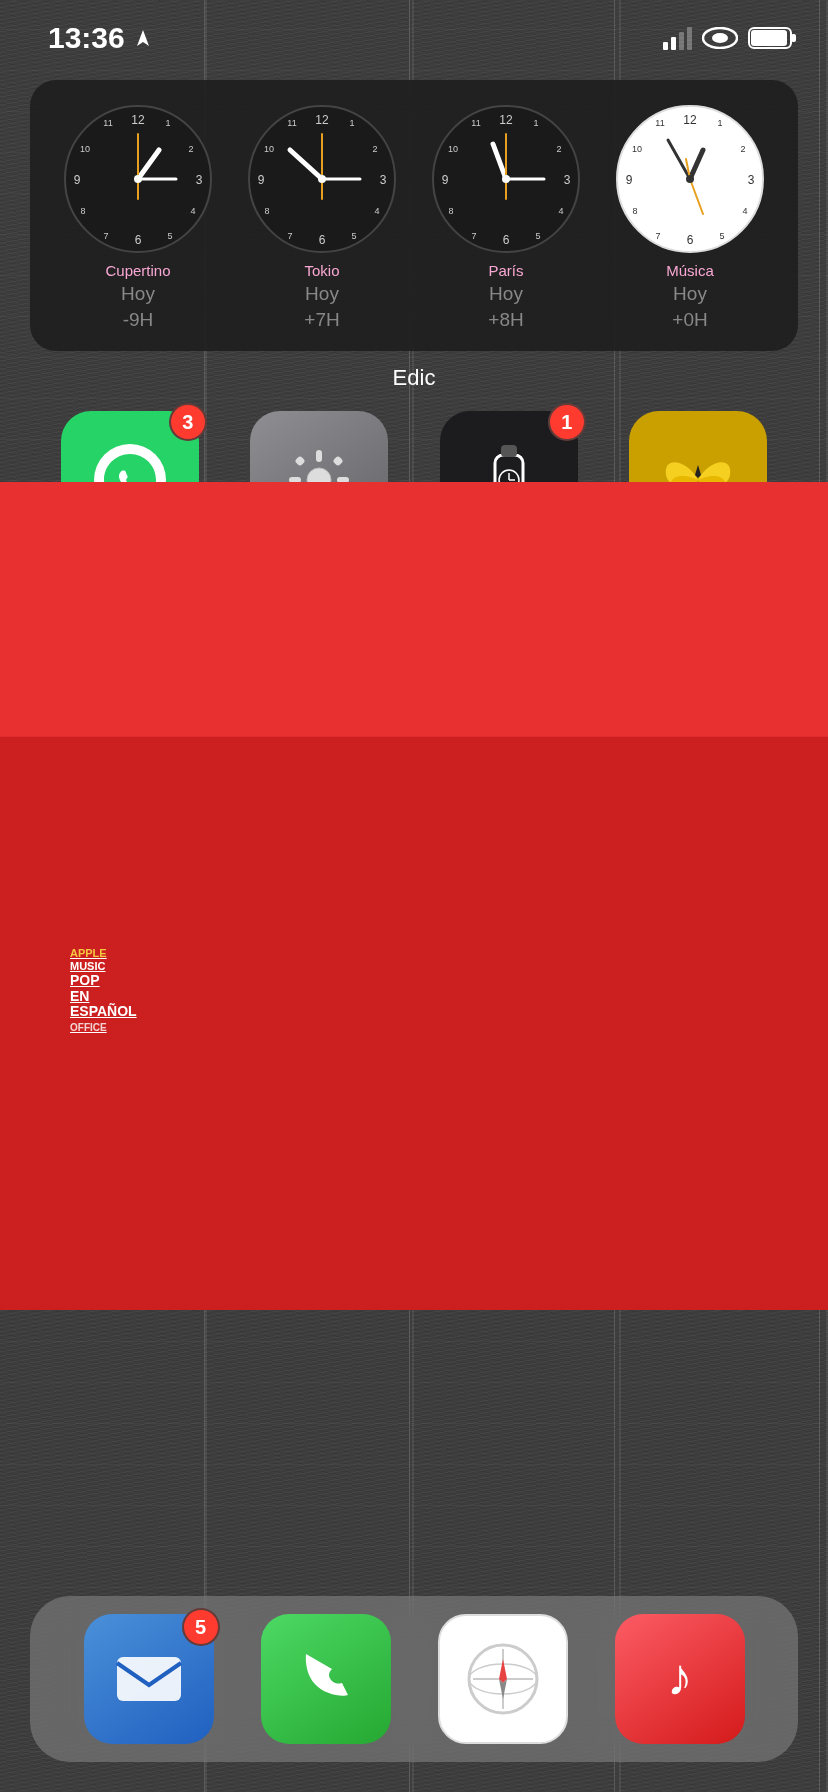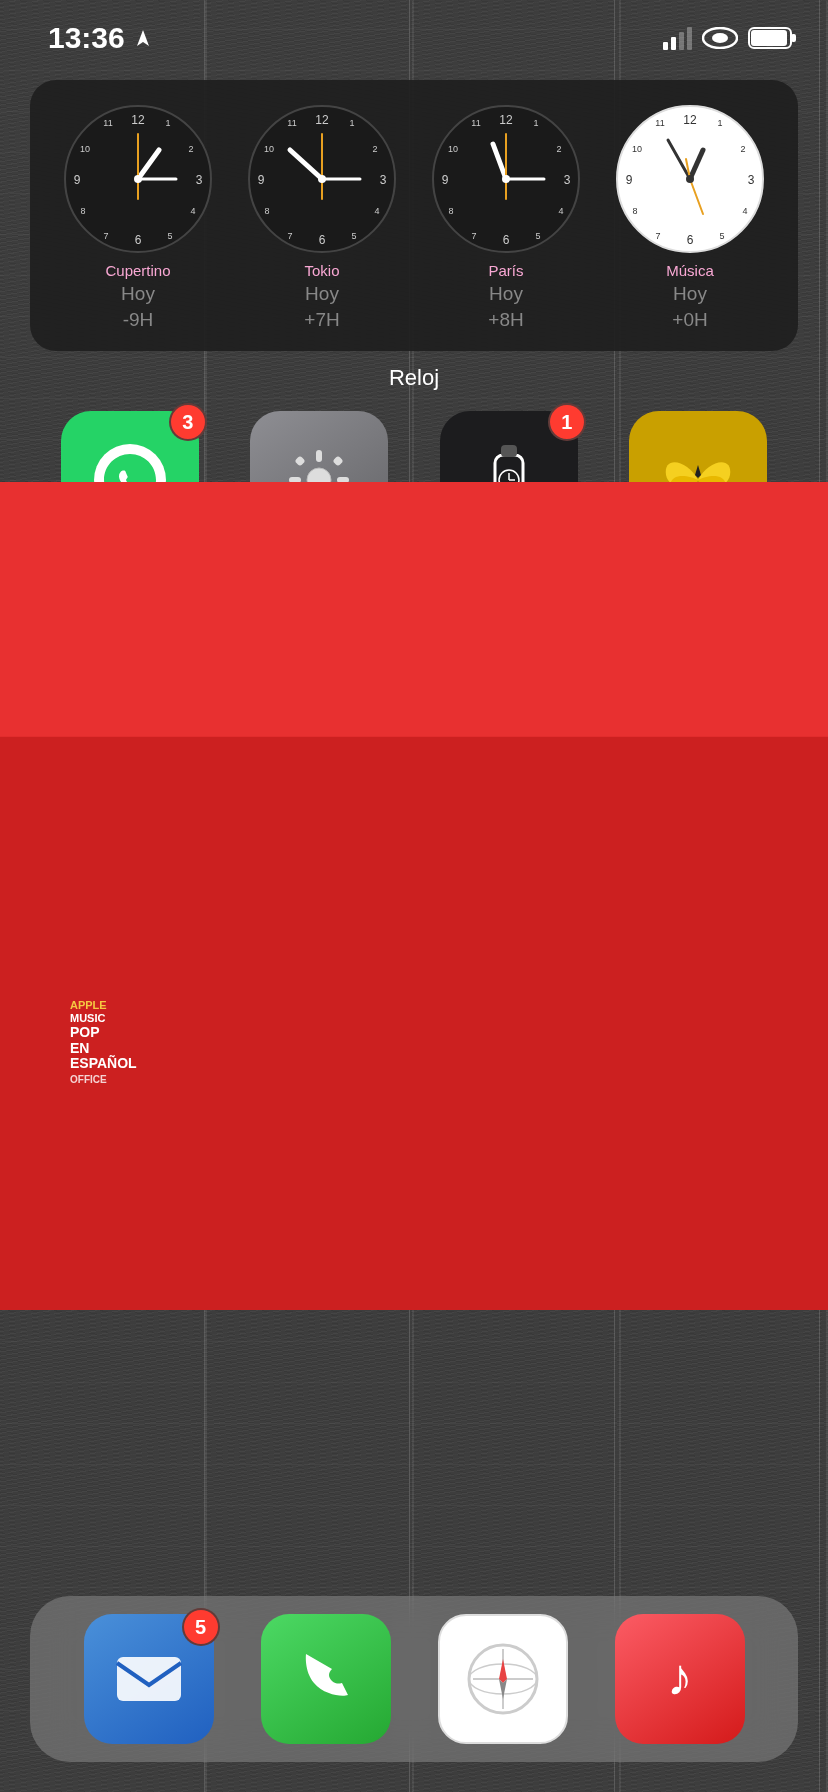--- a/index.html
+++ b/index.html
@@ -344,29 +344,30 @@
     
     svg.clock-svg {
       width: 150px;
       height: 150px;
     }
 
     
     .music-sugg-1 {
       background: linear-gradient(135deg, #e74c3c, #c0392b);
       display: flex;
-      align-items: flex-end;
+      align-items: flex-start;
       justify-content: center;
       color: white;
       font-size: 13px;
       font-weight: 800;
       text-align: center;
       padding: 8px;
       width: 100%;
       height: 100%;
+      text-decoration: underline;
     }
     .music-sugg-2 {
       background: linear-gradient(135deg, #f7c59f, #ffe0c0);
       display: flex;
       align-items: center;
       justify-content: center;
       width: 100%;
       height: 100%;
     }
     .music-sugg-3 {
@@ -525,21 +526,21 @@
         <line x1="75" y1="75" x2="88" y2="110" stroke="#e8a020" stroke-width="2" stroke-linecap="round"></line>
         <line x1="75" y1="75" x2="71" y2="55" stroke="#e8a020" stroke-width="2" stroke-linecap="round"></line>
         <circle cx="75" cy="75" r="4" fill="#333"></circle>
       </svg>
       <span class="clock-label">Música</span>
       <span class="clock-sub">Hoy</span>
       <span class="clock-sub">+0H</span>
     </div>
   </div>
 
-  <div class="widget-label">Reloj</div>
+  <div class="widget-label">Edic</div>
 
   <div class="app-grid">
 
     <div class="app-item">
       <div class="app-icon-wrapper">
         <div class="app-icon icon-whatsapp">
           <svg width="80" height="80" viewBox="0 0 80 80">
             <circle cx="40" cy="40" r="36" fill="white"></circle>
             <path d="M40 14C25.6 14 14 25.6 14 40c0 4.8 1.3 9.4 3.7 13.3L14 66l13-3.6C30.7 64.7 35.3 66 40 66c14.4 0 26-11.6 26-26S54.4 14 40 14zm14.5 35.8c-.6 1.7-3.5 3.3-4.8 3.5-1.3.2-2.5.3-7.5-1.6-6.3-2.4-10.4-8.7-10.7-9.1-.3-.4-2.5-3.3-2.5-6.3s1.6-4.5 2.2-5.1c.6-.6 1.3-.8 1.7-.8h1.2c.4 0 .9-.1 1.4 1.1.5 1.2 1.8 4.4 2 4.8.2.4.3.8 0 1.2-.2.5-.4.7-.8 1.2-.4.4-.8.9-.5 1.7.3.8 1.5 2.8 3.2 4.5 2.2 2 4 2.7 4.8 3 .8.3 1.2.2 1.7-.3.5-.5 2-2.3 2.5-3.1.5-.8 1.1-.7 1.8-.4.7.3 4.6 2.2 5.4 2.6.8.4 1.3.6 1.5 1 .2.3 0 2-.6 3.7z" fill="#25D366"></path>
           </svg>

